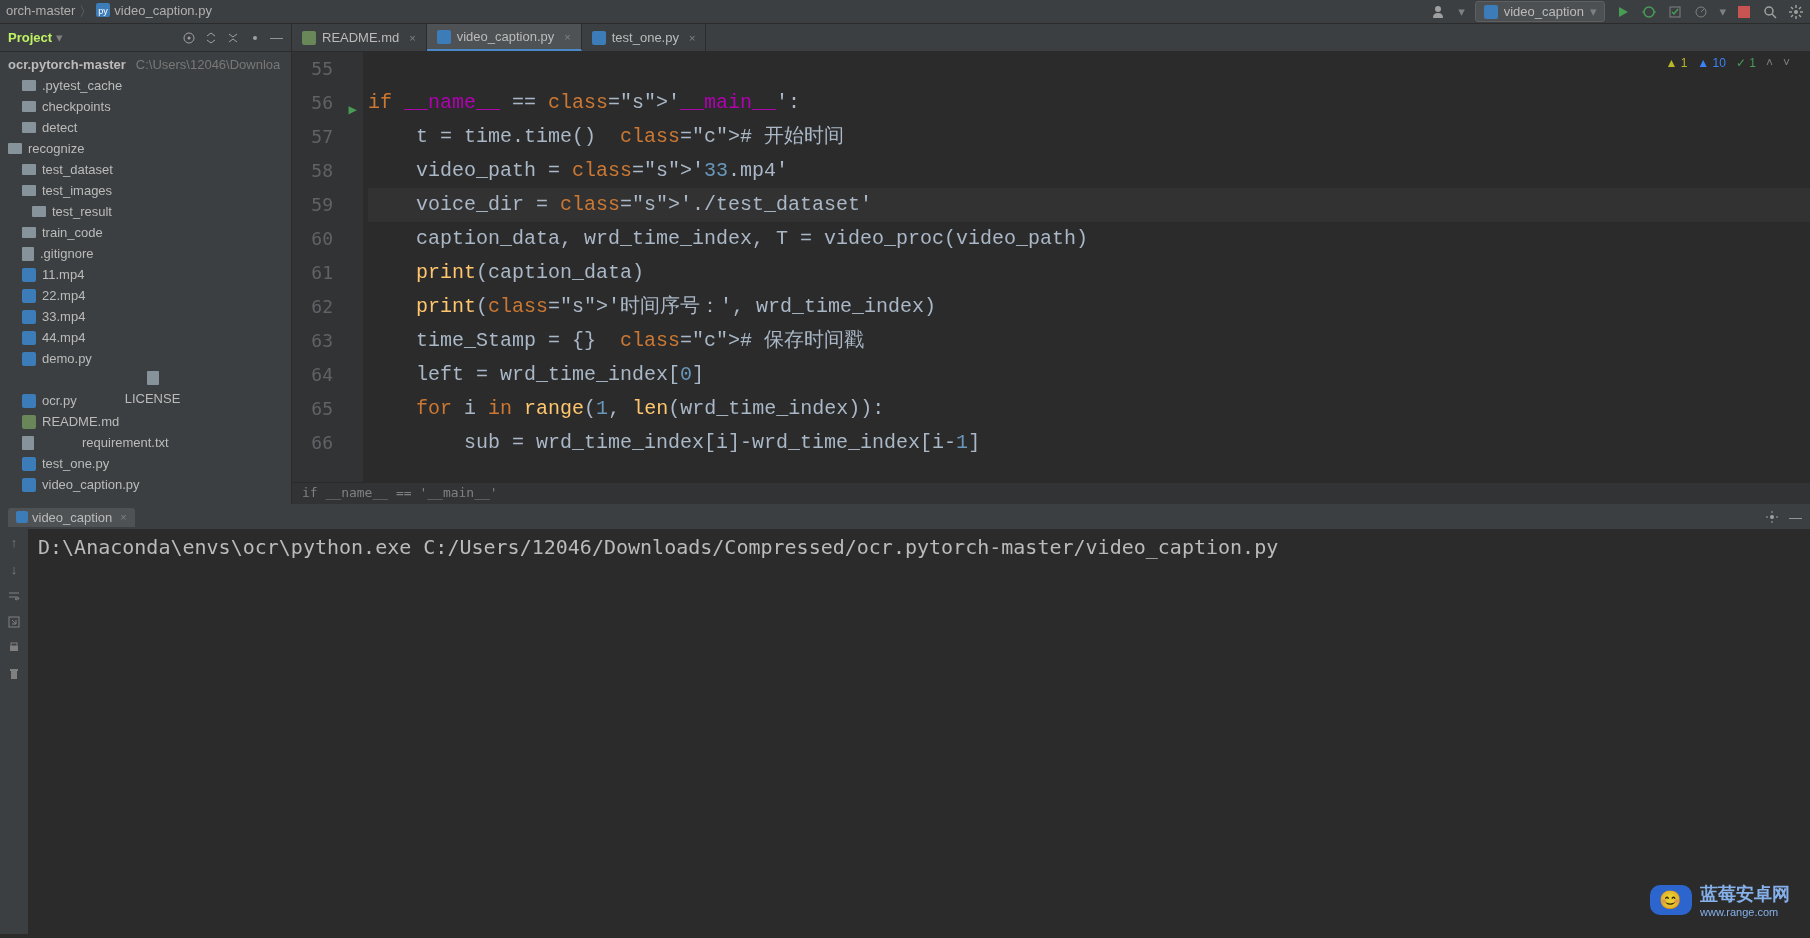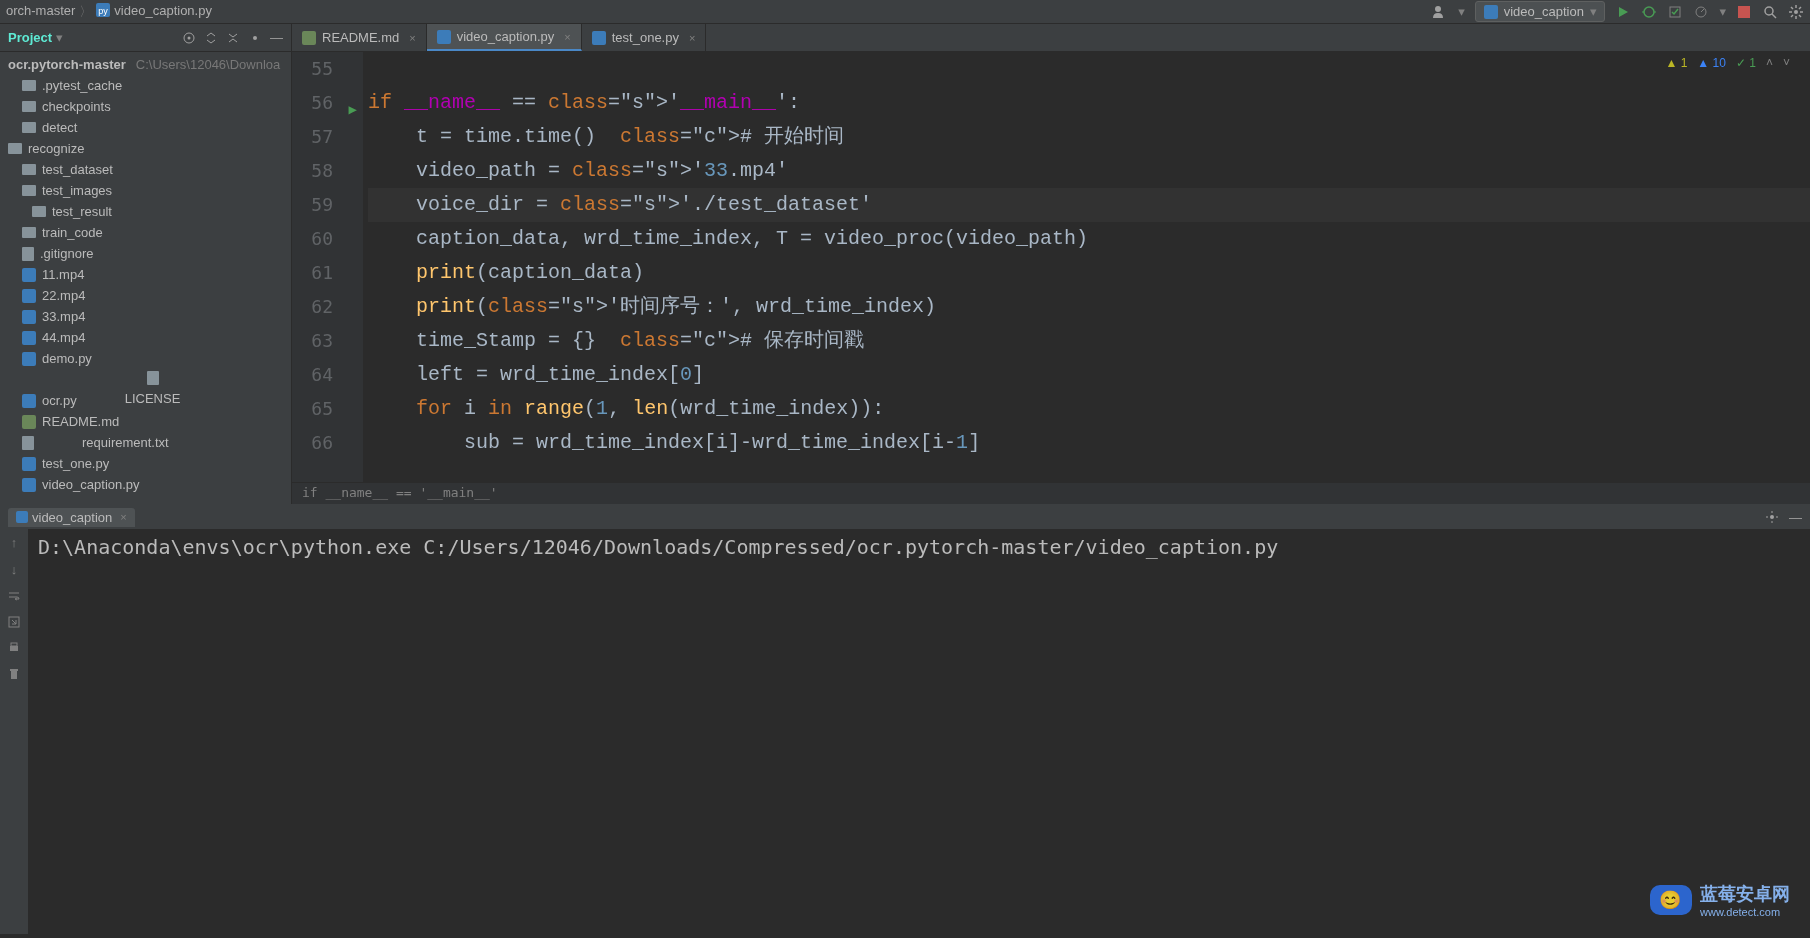--- a/index.html
+++ b/index.html
@@ -32,21 +32,21 @@
 .toolbar-icon { width: 16px; height: 16px; cursor: pointer; }
 .main-area { display: flex; height: 480px; }
 .project-panel {
   width: 292px; background: #3c3f41; border-right: 1px solid #2b2b2b;
   display: flex; flex-direction: column;
 }
 .project-header {
   height: 28px; display: flex; align-items: center; padding: 0 8px;
   border-bottom: 1px solid #2b2b2b;
 }
-.project-header-title { font-weight: bold; color: #5eead4; }
+.project-header-title { font-weight: bold; color: #bef264; }
 .project-header-icons { margin-left: auto; display: flex; gap: 8px; }
 .project-tree { flex: 1; overflow-y: auto; padding: 2px 0; }
 .tree-item {
   display: flex; align-items: center; padding: 2px 8px 2px 8px;
   gap: 6px; color: #bbbbbb; cursor: pointer; font-size: 13px;
   height: 21px;
 }
 .tree-root { font-weight: bold; }
 .tree-root .path { font-weight: normal; color: #787878; margin-left: 4px; }
 .folder-icon { width: 14px; height: 11px; background: #87939a; border-radius: 1px; flex-shrink: 0; }
@@ -492,15 +492,15 @@
         </span>
     </div>
     <div class="console-text">D:\Anaconda\envs\ocr\python.exe C:/Users/12046/Downloads/Compressed/ocr.pytorch-master/video_caption.py</div>
   </div>
 </div>
 
 <div class="watermark">
   <div class="bubble">😊</div>
   <div>
     <div>蓝莓安卓网</div>
-    <div style="font-size:11px;font-weight:normal;color:#8fbfff">www.detect.com</div>
+    <div style="font-size:11px;font-weight:normal;color:#8fbfff">www.range.com</div>
   </div>
 </div>
 
 </body></html>

